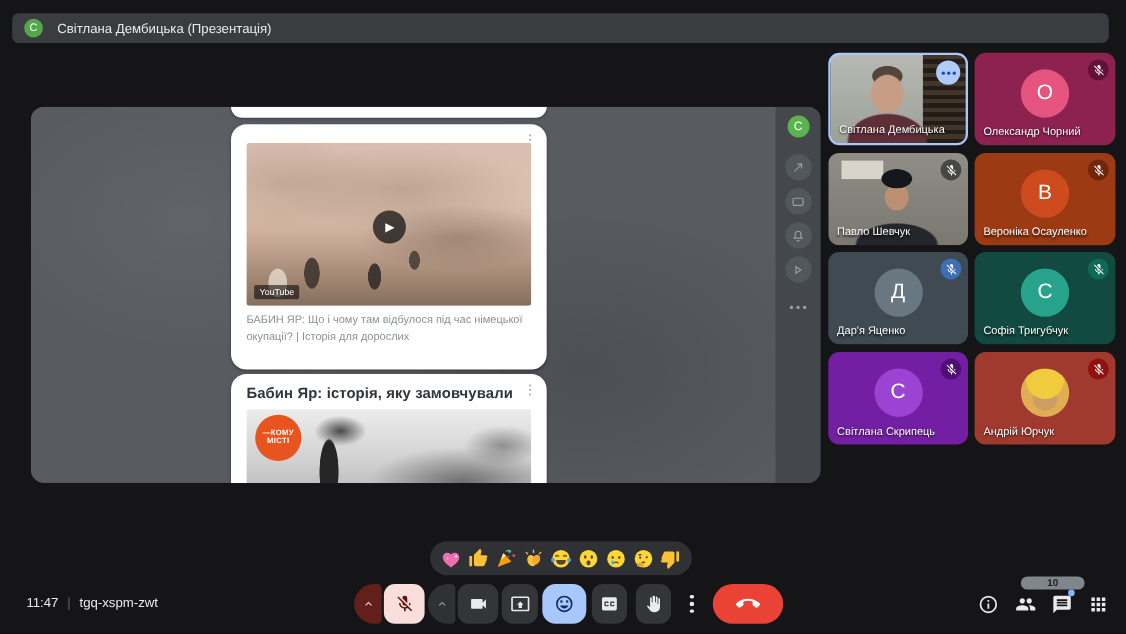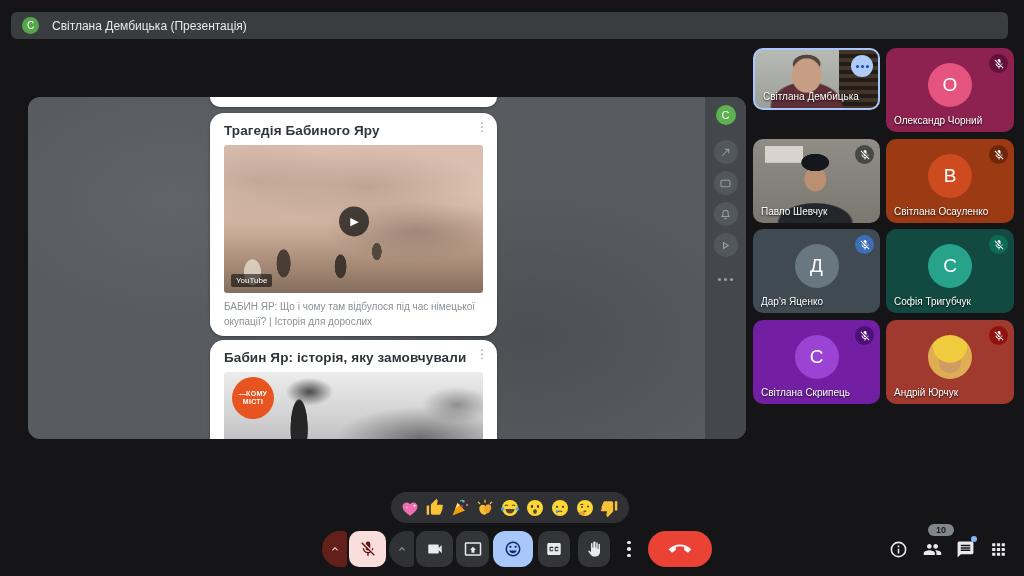--- a/index.html
+++ b/index.html
@@ -120,21 +120,21 @@
   .emoji-btn{left:493px;width:40px;background:#a8c7fa;border-radius:12px;color:#0b2e6b;}
   .cc-btn{left:538px;width:32px;background:#333538;border-radius:10px;}
   .hand-btn{left:578px;width:32px;background:#333538;border-radius:10px;}
   .more-btn{left:618px;width:22px;background:transparent;flex-direction:column;gap:3px;}
   .more-btn i{width:3.5px;height:3.5px;border-radius:50%;background:#e8eaed;display:block;}
   .end-btn{left:648px;width:64px;background:#ea4335;border-radius:18px;color:#fff;}
   .end-btn svg{width:22px;height:22px;}
   .right-ic{position:absolute;top:539px;width:20px;height:20px;color:#e8eaed;display:flex;align-items:center;justify-content:center;}
   .right-ic svg{width:19px;height:19px;}
   .count-badge{position:absolute;left:928px;top:524px;background:#80868b;color:#1d1f21;font-size:9px;
-               padding:1px 8px;border-radius:8px;font-weight:bold;}
+               padding:1px 24px;border-radius:8px;font-weight:bold;}
   .chat-dot{position:absolute;right:-2px;top:-3px;width:6px;height:6px;border-radius:50%;background:#8ab4f8;}
   .hidden-defs{position:absolute;width:0;height:0;overflow:hidden;}
 </style>
 </head>
 <body>
 
 <svg class="hidden-defs" aria-hidden="true">
   <symbol id="ic-mic-off" viewBox="0 0 24 24">
       <path fill="currentColor" d="M19 11h-1.7c0 .74-.16 1.43-.43 2.05l1.23 1.23c.56-.98.9-2.09.9-3.28zm-4.02.17c0-.06.02-.11.02-.17V5a3 3 0 0 0-6 0v.18l5.98 5.99zM4.27 3L3 4.27l6.01 6.01V11a3 3 0 0 0 3.64 2.92l1.66 1.66c-.71.33-1.5.52-2.31.52-2.76 0-5.3-2.1-5.3-5.1H5c0 3.41 2.72 6.23 6 6.72V21h2v-3.28c.91-.13 1.77-.45 2.54-.9L19.73 21 21 19.73 4.27 3z"></path>
     </symbol>
@@ -192,21 +192,20 @@
         <span>C</span>
       </span>
     <span class="tb-label">Світлана Дембицька (Презентація)</span>
   </div>
 
   <div class="present-tile">
     <div class="cards">
       <div class="card-sliver"></div>
 
       <div class="card card-1">
-        <div class="card-title">Трагедія Бабиного Яру</div>
         <div class="card-menu">⋮</div>
         <div class="card-img card-img-1">
           <div class="play-btn">
               <span>▶</span>
             </div>
           <div class="yt-tag">YouTube</div>
         </div>
         <div class="card-caption">БАБИН ЯР: Що і чому там відбулося під час німецької окупації? | Історія для дорослих</div>
       </div>
 
@@ -247,21 +246,21 @@
           </svg>
         </span>
       <span class="st-dots">
           <i></i>
           <i></i>
           <i></i>
         </span>
     </div>
   </div>
 
-  <div class="tile tile-active scene-svitlana" style="left:753px;top:48px;width:127px;height:62px;">
+  <div class="tile tile-active scene-svitlana" style="left:753px;top:48px;width:127px;height:84px;">
     <span class="menu-chip">
         <i></i>
         <i></i>
         <i></i>
       </span>
     <span class="name">Світлана Дембицька</span>
   </div>
 
   <div class="tile" style="left: 886px; top: 48px; width: 128px; height: 84px; background: rgb(141, 33, 80);">
     <span class="avatar-circle" style="background: rgb(229, 83, 127);">О</span>
@@ -282,21 +281,21 @@
     <span class="name">Павло Шевчук</span>
   </div>
 
   <div class="tile" style="left: 886px; top: 139px; width: 128px; height: 84px; background: rgb(156, 58, 20);">
     <span class="avatar-circle" style="background: rgb(205, 75, 31);">В</span>
     <span class="badge" style="background: rgb(111, 38, 11);">
         <svg>
           <use href="#ic-mic-off"></use>
         </svg>
       </span>
-    <span class="name">Світлана Осауленко</span>
+    <span class="name">Вероніка Осауленко</span>
   </div>
 
   <div class="tile" style="left: 753px; top: 229px; width: 127px; height: 84px; background: rgb(63, 74, 83);">
     <span class="avatar-circle" style="background: rgb(105, 119, 129);">Д</span>
     <span class="badge" style="background: rgb(60, 111, 181);">
         <svg>
           <use href="#ic-mic-off"></use>
         </svg>
       </span>
     <span class="name">Дар'я Яценко</span>
@@ -398,20 +397,27 @@
           <rect x="4" y="13.6" width="6.4" height="3.4" rx="1.7" fill="#e9a13b"></rect>
         </svg>
     </span>
     <span class="reaction">
       <svg viewBox="0 0 24 24">
           <path fill="#fac036" transform="rotate(180 12 12)" d="M2 20h3V9H2v11zm20-10c0-1.1-.9-2-2-2h-5.7l.9-4.2v-.3c0-.4-.2-.8-.4-1.1L13.7 1 7.6 7.1c-.4.4-.6.9-.6 1.4V18c0 1.1.9 2 2 2h7.9c.8 0 1.5-.5 1.8-1.2l2.2-5.2c.1-.2.1-.5.1-.7v-2.9z"></path>
         </svg>
     </span>
   </div>
 
+  <div class="bottom-bar">
+    <div class="meet-info">
+      <span>11:47</span>
+      <span class="meet-sep">|</span>
+      <span>tgq-xspm-zwt</span>
+    </div>
+  </div>
 
   <div class="ctl chev mic-chev">
       <svg>
         <use href="#ic-chevron-up"></use>
       </svg>
     </div>
   <div class="ctl mic-btn">
       <svg>
         <use href="#ic-mic-off"></use>
       </svg>

